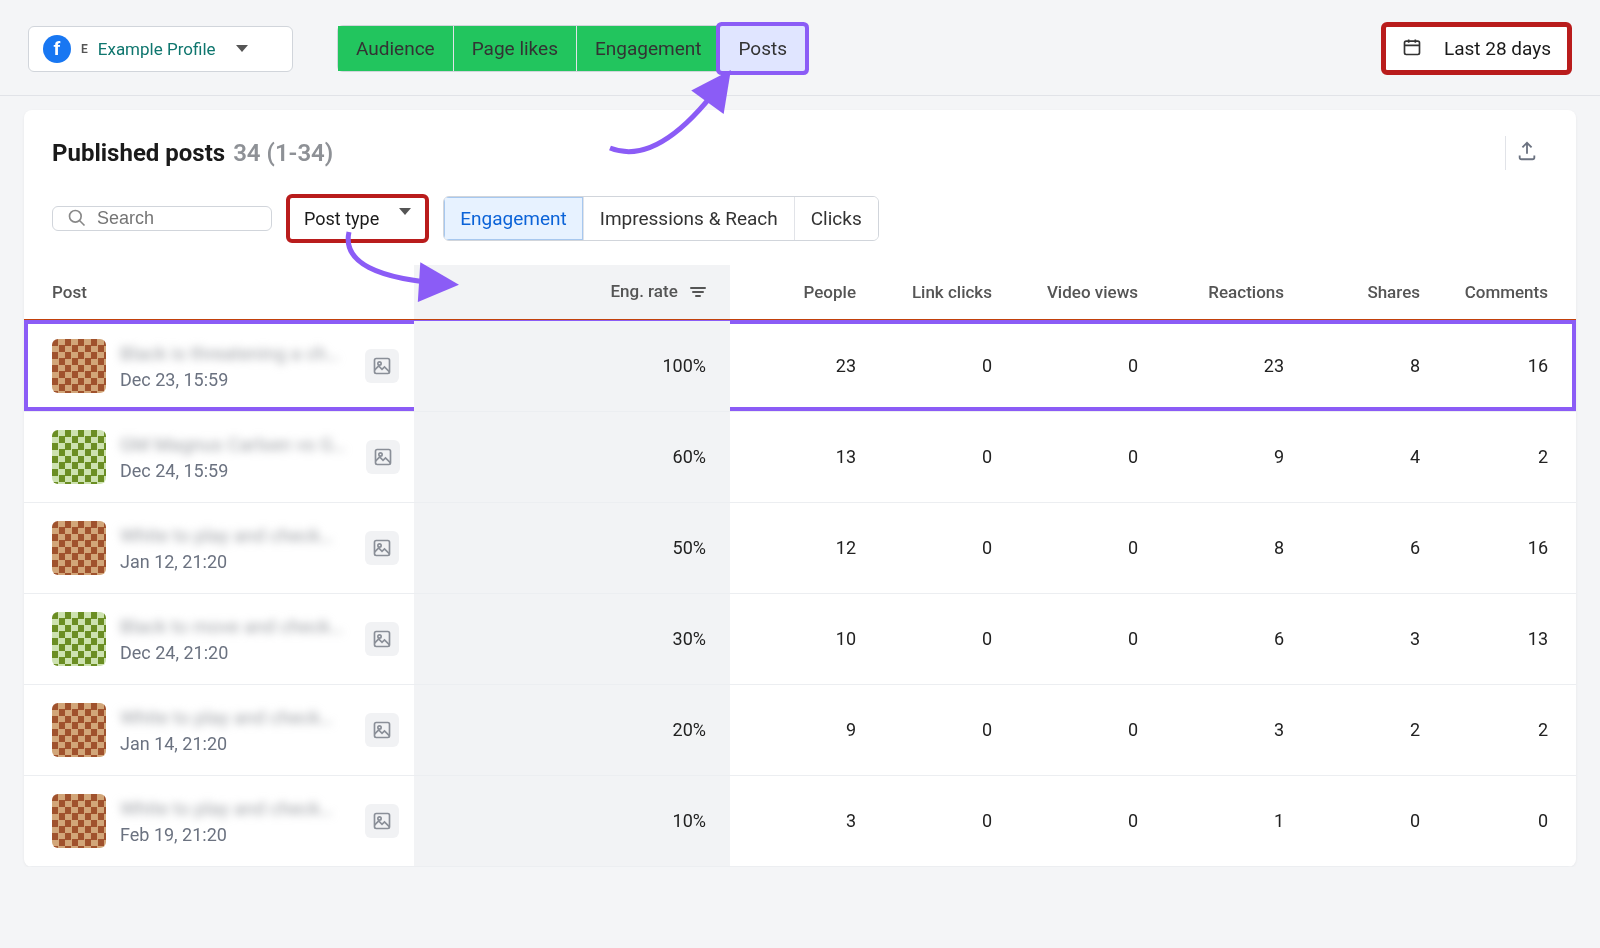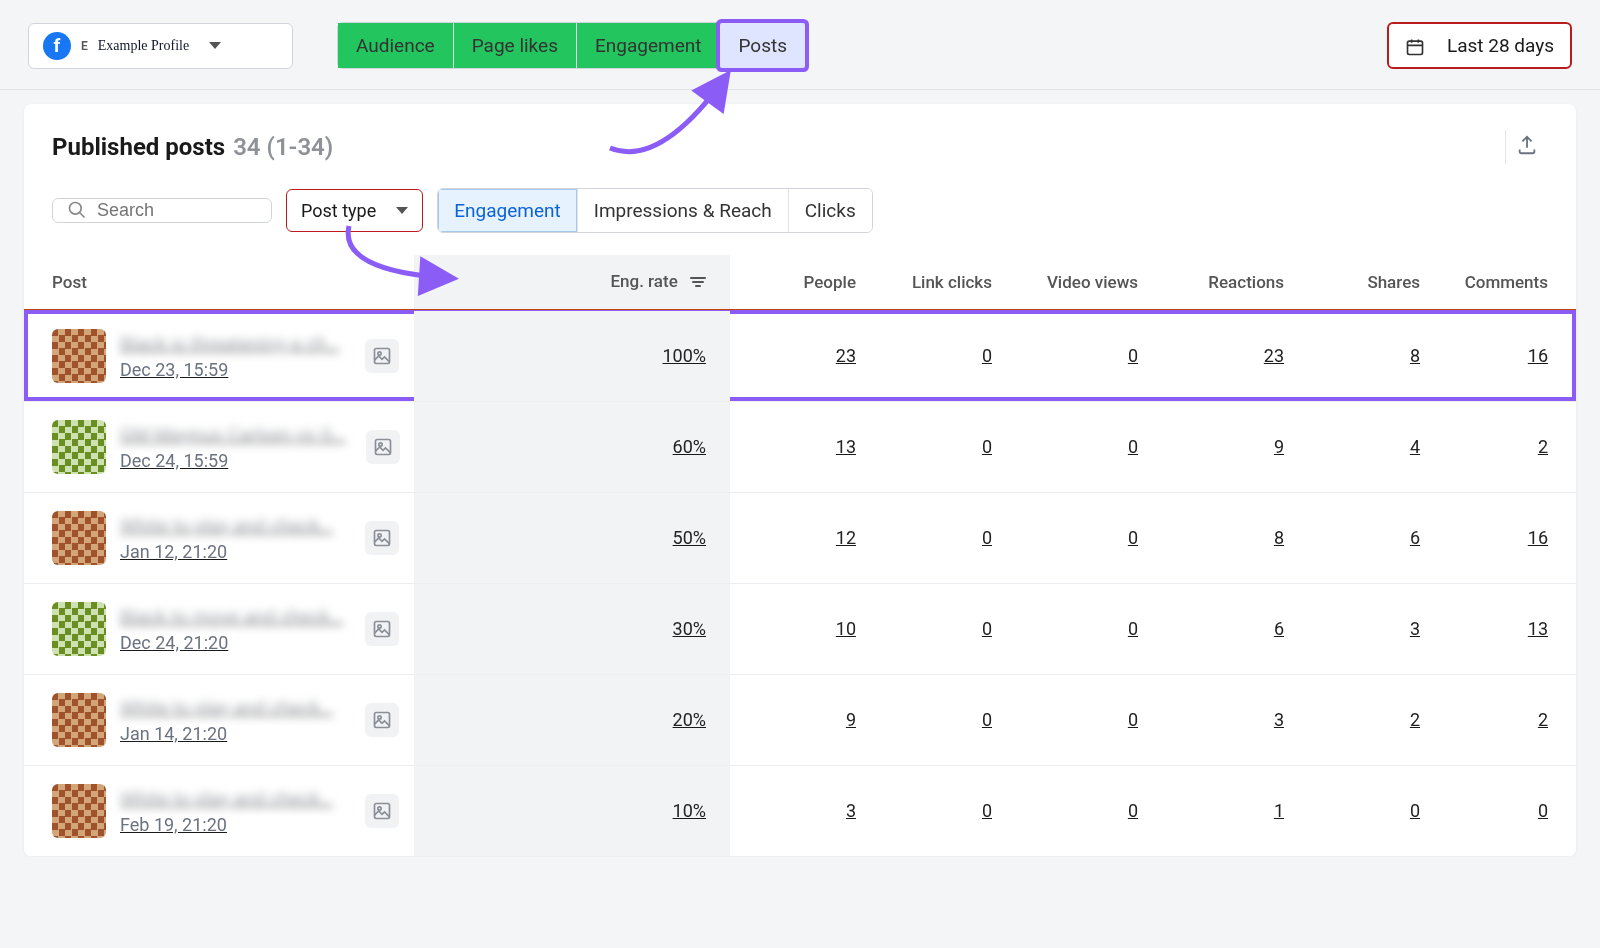--- a/index.html
+++ b/index.html
@@ -30,21 +30,21 @@
     background: #fff;
     cursor: pointer;
     min-width: 265px;
   }
   .fb-icon {
     width: 28px; height: 28px; border-radius: 50%;
     background: #1877f2; color: #fff; display: flex;
     align-items: center; justify-content: center;
     font-weight: 700; font-size: 19px;
   }
-  .profile-label { font-size: 14px; color: #0f172a; font-family: Liberation Serif, serif; }
+  .profile-label { font-size: 17px; color: #0f766e; }
   .e-badge {
     font-size: 12px; font-weight: 600; color: #555;
   }
   .chevron {
     width: 0; height: 0; border-left: 6px solid transparent; border-right: 6px solid transparent;
     border-top: 7px solid #555; display: inline-block; margin-left: 10px;
   }
 
   .tab-strip {
     display: flex;
@@ -67,22 +67,22 @@
   .tab-active {
     background: #e0e5ff !important;
     box-shadow: 0 0 0 4px #8b5cf6;
     border-radius: 2px;
     z-index: 3;
   }
 
   .spacer { flex: 1; }
 
   .date-range {
-    display: flex; align-items: flex-end; gap: 22px;
-    border: 2px solid #b91c1c; border-radius: 6px;
+    display: flex; align-items: flex-start; gap: 22px;
+    border: 5px solid #b91c1c; border-radius: 6px;
     background: #fff; padding: 10px 16px; cursor: pointer;
     font-size: 19px;
   }
 
   
   .card {
     background: #fff;
     margin: 14px 24px 0 24px;
     border-radius: 8px;
     box-shadow: 0 1px 3px rgba(20,20,40,.06);
@@ -110,22 +110,22 @@
   .search-box {
     display: flex; gap: 10px;
     border: 1px solid #d1d5db; border-radius: 6px;
     padding: 1px 14px; min-width: 220px; background: #fff;
   }
   .search-box input {
     border: none; outline: none; font-size: 18px; color: #555; width: 150px;
     background: transparent;
   }
   .dropdown-btn {
-    display: flex; align-items: center; gap: 10px;
-    border: 1px solid #b91c1c; border-radius: 6px; background: #fff;
+    display: flex; align-items: flex-start; gap: 10px;
+    border: 4px solid #b91c1c; border-radius: 6px; background: #fff;
     padding: 10px 14px; font-size: 18px; cursor: pointer;
   }
   .seg-group {
     display: flex; border: 1px solid #d1d5db; border-radius: 6px; overflow: hidden;
   }
   .seg {
     padding: 10px 16px; font-size: 19px; color: #333; border-right: 1px solid #e1e3e8;
     cursor: pointer; background: #fff;
   }
   .seg:last-child { border-right: none; }
@@ -139,21 +139,21 @@
     border-bottom: 2px solid #c2410c;
   }
   .table thead th.col-post { text-align: left; padding-left: 28px; width: 390px; }
   .eng-col {
     background: #f2f3f5; font-weight: 500; white-space: nowrap;
     padding-right: 24px !important;
   }
   .eng-col .sort-icon {
     display: inline-block; margin-left: 8px; vertical-align: middle;
   }
-  .table tbody tr { border-bottom: 1px solid #eceef1; text-decoration: underline; }
+  .table tbody tr { border-bottom: 1px solid #eceef1; }
   .table tbody td {
     padding: 18px 10px; text-align: right; font-size: 18px; color: #222;
     vertical-align: middle;
   }
   .table tbody td.cell-eng { background: #f2f3f5; padding-right: 24px; }
   .table tbody td.cell-post { text-align: left; padding-left: 28px; }
   .table thead th:last-child, .table tbody td:last-child { padding-right: 28px; }
 
   .post-cell { display: flex; align-items: center; gap: 14px; }
   .thumb {

